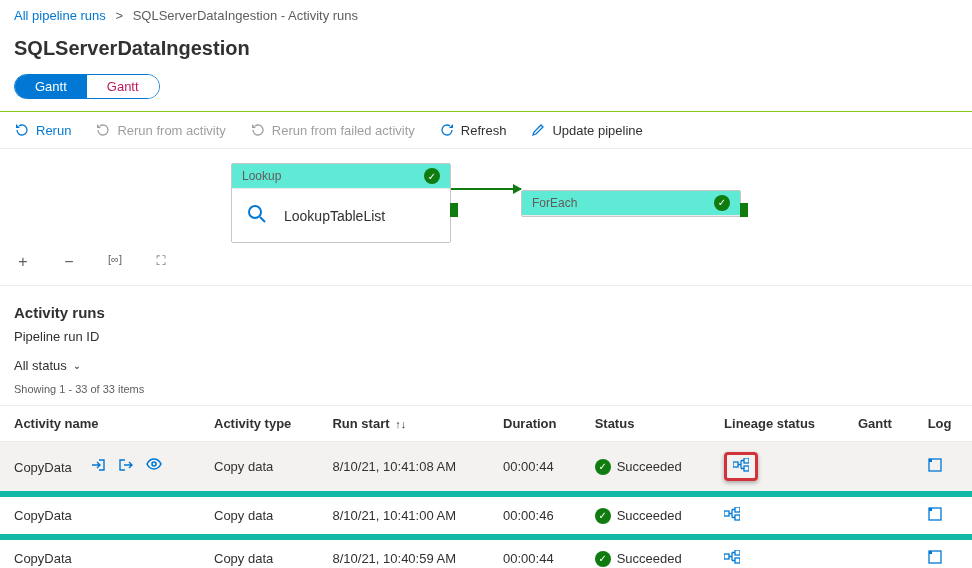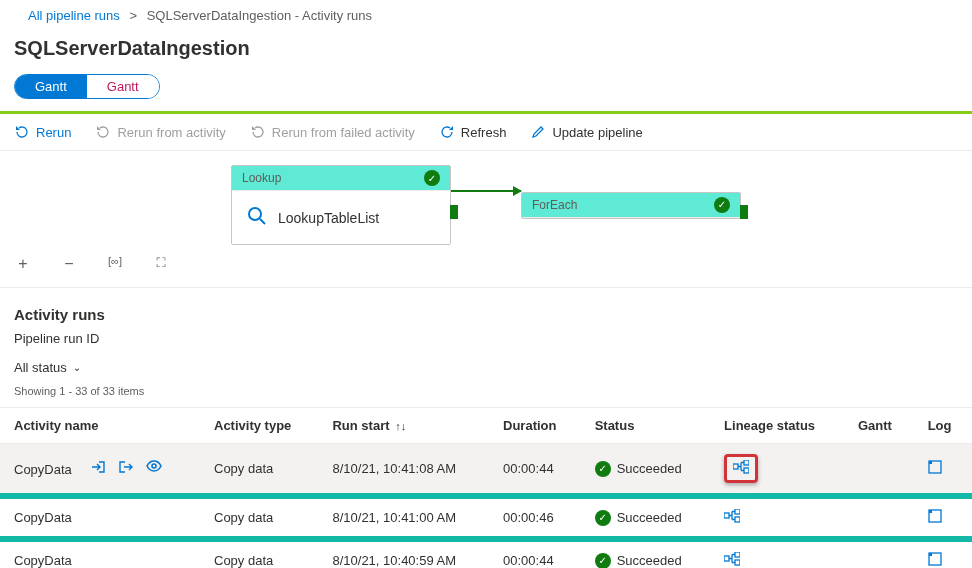--- a/index.html
+++ b/index.html
@@ -1,39 +1,39 @@
 <!DOCTYPE html>
 <html><head>
 <meta charset="utf-8">
 <style>
   * { box-sizing: border-box; margin: 0; padding: 0; }
   body { font-family: "Segoe UI", -apple-system, sans-serif; font-size: 13px; color: #323130; background: #fff; width: 972px; }
   
-  .breadcrumb { padding: 8px 28px 4px; font-size: 13px; }
+  .breadcrumb { padding: 8px 14px 4px; font-size: 13px; }
   .breadcrumb a { color: #0078d4; text-decoration: none; }
   .breadcrumb .sep { color: #605e5c; margin: 0 6px; }
   .breadcrumb .current { color: #605e5c; }
   
   h1.page-title { font-size: 20px; font-weight: 600; padding: 10px 14px 14px; }
   
   .view-toggle { display: inline-flex; border: 1px solid #0078d4; border-radius: 14px; overflow: hidden; margin: 0 14px 12px; }
   .view-toggle button { border: none; background: #fff; color: #be185d; padding: 4px 20px; font-size: 13px; cursor: pointer; }
   .view-toggle button.active { background: #0078d4; color: #fff; }
   
-  .toolbar { display: flex; align-items: center; gap: 24px; padding: 10px 14px; border-top: 3px solid #84cc16; border-bottom: 1px solid #edebe9; }
+  .toolbar { display: flex; align-items: center; gap: 24px; padding: 10px 14px; border-top: 1px solid #84cc16; border-bottom: 1px solid #edebe9; }
   .toolbar .btn { display: inline-flex; align-items: center; gap: 6px; color: #323130; cursor: pointer; }
   .toolbar .btn.primary { color: #0078d4; }
   .toolbar .btn.disabled { color: #a19f9d; cursor: default; }
   .toolbar .icon { width: 16px; height: 16px; display: inline-flex; align-items: center; justify-content: center; }
   
   .canvas-area { position: relative; padding: 14px 0 10px; border-bottom: 1px solid #edebe9; }
   .nodes { display: flex; justify-content: center; align-items: center; gap: 70px; position: relative; }
   .node { width: 220px; border: 1px solid #c8c6c4; border-radius: 2px; background: #5eead4; }
   .node-head { display: flex; justify-content: space-between; align-items: center; padding: 4px 10px; font-size: 12px; color: #605e5c; border-bottom: 1px solid #edebe9; }
-  .node-body { display: flex; align-items: center; gap: 10px; padding: 14px 14px; font-size: 14px; background: #fff; }
+  .node-body { display: flex; align-items: center; gap: 16px; padding: 14px 14px; font-size: 14px; background: #fff; }
   .success-badge { width: 16px; height: 16px; background: #107c10; border-radius: 50%; display: inline-flex; align-items: center; justify-content: center; color: #fff; font-size: 10px; }
   .node-port { position: absolute; width: 8px; height: 14px; background: #107c10; }
   .arrow { position: absolute; top: 50%; left: 50%; transform: translate(-50%, -15px); width: 70px; height: 2px; background: #107c10; }
   .arrow::after { content: ""; position: absolute; right: -1px; top: -4px; border-left: 9px solid #107c10; border-top: 5px solid transparent; border-bottom: 5px solid transparent; }
   
   .canvas-controls { display: flex; gap: 28px; padding: 10px 14px 4px; color: #605e5c; }
   .canvas-controls .ctrl { cursor: pointer; font-size: 16px; width: 18px; text-align: center; }
   
   .section-title { font-size: 15px; font-weight: 600; padding: 18px 14px 8px; }
   .sub-label { font-size: 13px; padding: 0 14px 14px; color: #323130; }

